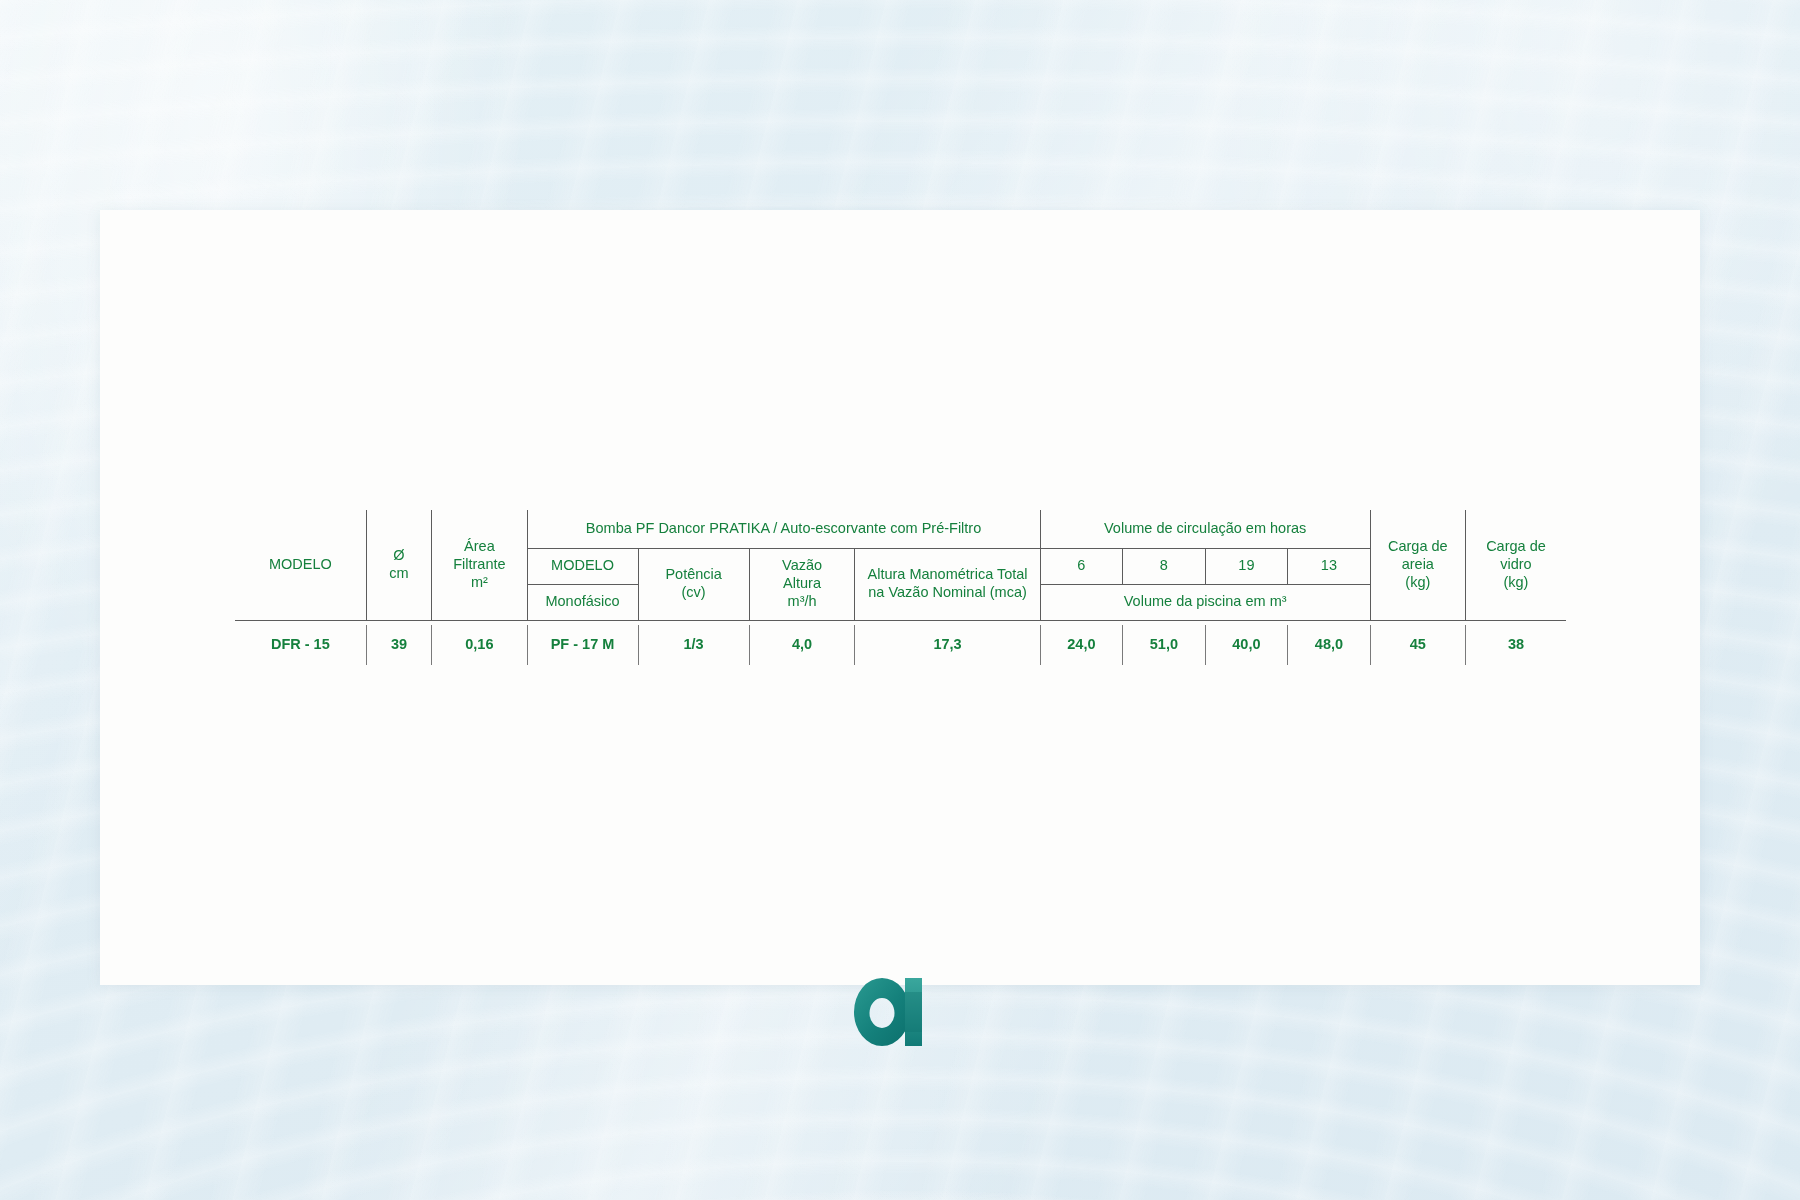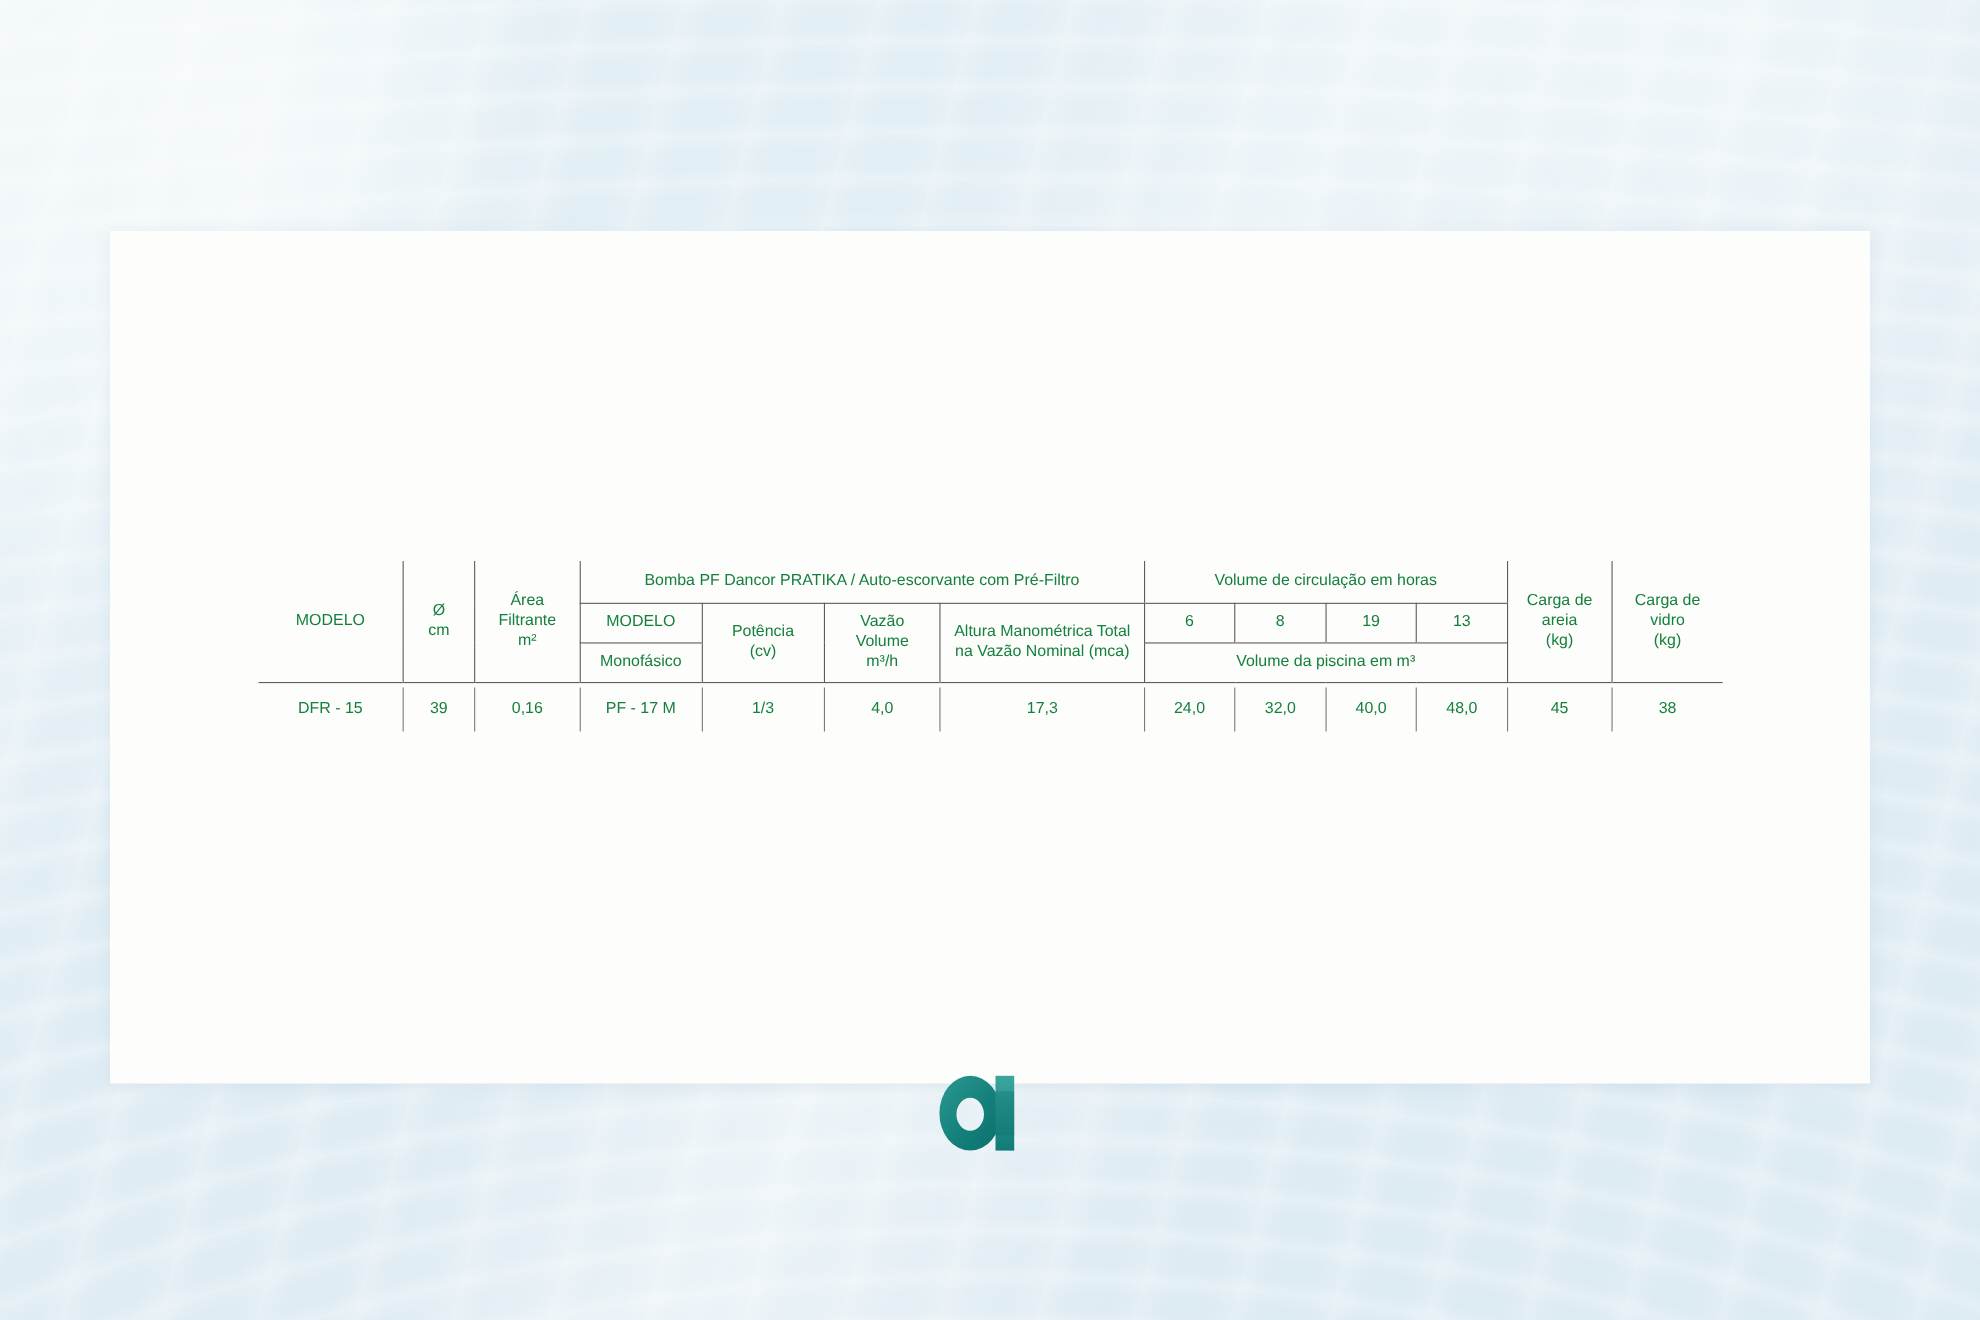--- a/index.html
+++ b/index.html
@@ -59,21 +59,21 @@
     line-height:1.22;
     padding:2px 3px;
     font-size:14.5px;
     color:#15803d;
   }
 
   
   .r-top   td { height:38px; }
   .r-mid   td { height:36px; }
   .r-bot   td { height:36px; }
-  .r-data  td { height:40px; font-size:14.5px; }
+  .r-data  td { height:40px; font-size:14.5px;font-weight:bold; }
 
   
   .vl   { border-left:1.4px solid #5c5c5c; }
   .vr   { border-right:1.4px solid #5c5c5c; }
   
   .vl-lite { border-left:1.2px solid #7a7a7a; }
 
   
   .hb  { border-bottom:1.4px solid #5c5c5c; }
   .small-num { font-size:14.5px; }
@@ -149,21 +149,21 @@
       <tr class="r-mid">
         <td class="vl hb">MODELO</td>
 
         <td rowspan="2" class="vl">
           <div>Potência</div>
           <div>(cv)</div>
         </td>
 
         <td rowspan="2" class="vl">
           <div>Vazão</div>
-          <div>Volume</div>
+          <div>Altura</div>
           <div>m³/h</div>
         </td>
 
         <td rowspan="2" class="vl">
           <div>Altura Manométrica Total</div>
           <div>na Vazão Nominal (mca)</div>
         </td>
 
         <td class="vl hb small-num">6</td>
         <td class="vl hb small-num">8</td>
@@ -195,21 +195,21 @@
 
       <tr class="r-data">
         <td>DFR - 15</td>
         <td class="vl-lite">39</td>
         <td class="vl-lite">0,16</td>
         <td class="vl-lite">PF - 17 M</td>
         <td class="vl-lite">1/3</td>
         <td class="vl-lite">4,0</td>
         <td class="vl-lite">17,3</td>
         <td class="vl-lite">24,0</td>
-        <td class="vl-lite">32,0</td>
+        <td class="vl-lite">51,0</td>
         <td class="vl-lite">40,0</td>
         <td class="vl-lite">48,0</td>
         <td class="vl-lite">45</td>
         <td class="vl-lite">38</td>
       </tr>
     </tbody>
       </table>
   </div>
 
   <div id="logo">

